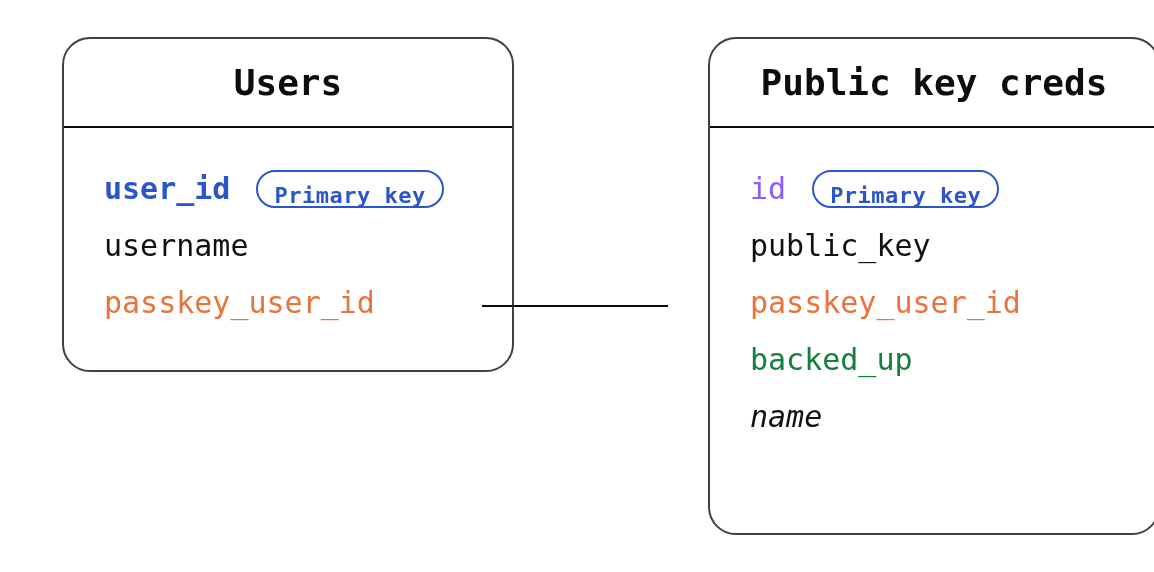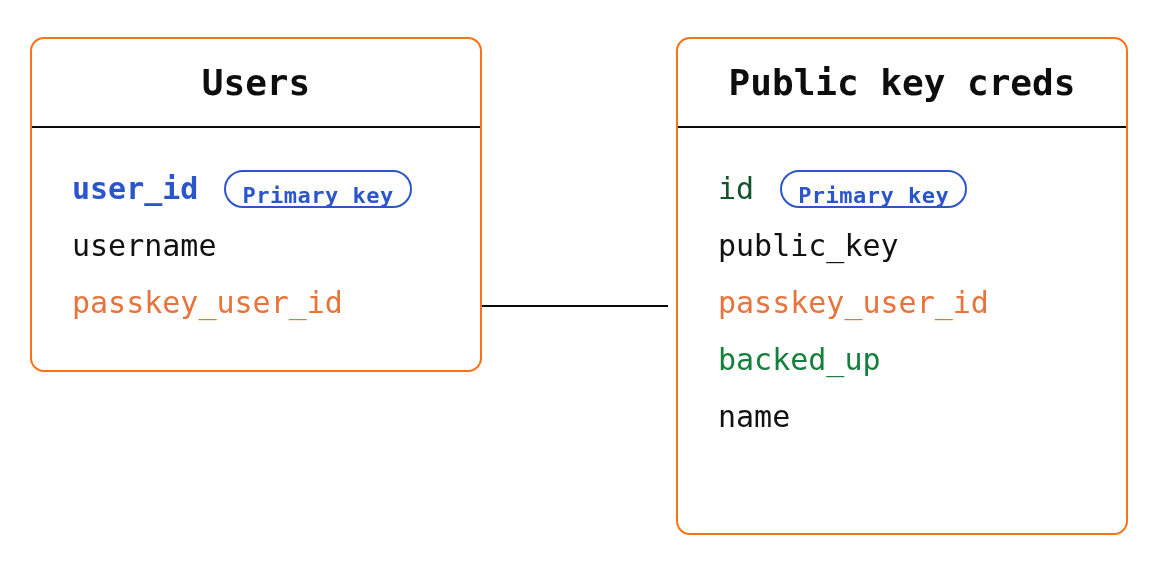--- a/index.html
+++ b/index.html
@@ -16,22 +16,23 @@
   .canvas {
     position: relative;
     width: 1154px;
     height: 572px;
     background: #ffffff;
   }
   .card {
     position: absolute;
     box-sizing: border-box;
     background: #ffffff;
-    border: 2px solid #f97316;
-    border-radius: 14px;
+    border: 2px solid #404040;
+    border-radius: 28px;
+    margin-left: 32px;
   }
   .card-users {
     left: 30px;
     top: 37px;
     width: 452px;
     height: 335px;
   }
   .card-creds {
     left: 676px;
     top: 37px;
@@ -106,33 +107,33 @@
         <div class="field-row">
           <span class="field-name" style="color: rgb(232, 116, 60);">passkey_user_id</span>
         </div>
       </div>
   </div>
 
   <div class="card card-creds">
     <div class="card-header">Public key creds</div>
     <div class="card-body">
         <div class="field-row">
-          <span class="field-name" style="color: #14532d;">id</span>
+          <span class="field-name" style="color: #8b5cf6;">id</span>
           <span class="badge" style="color: rgb(43, 85, 203); border-color: rgb(43, 85, 203);">Primary key</span>
         </div>
         <div class="field-row">
           <span class="field-name" style="color: rgb(17, 17, 17);">public_key</span>
         </div>
         <div class="field-row">
           <span class="field-name" style="color: rgb(232, 116, 60);">passkey_user_id</span>
         </div>
         <div class="field-row">
           <span class="field-name" style="color: #15803d;">backed_up</span>
         </div>
         <div class="field-row">
-          <span class="field-name" style="color: rgb(17, 17, 17);">name</span>
+          <span class="field-name" style="color: rgb(17, 17, 17); font-style: italic;">name</span>
         </div>
       </div>
   </div>
 
   <div class="connector"></div>
 
 </div>
 
 </body></html>

